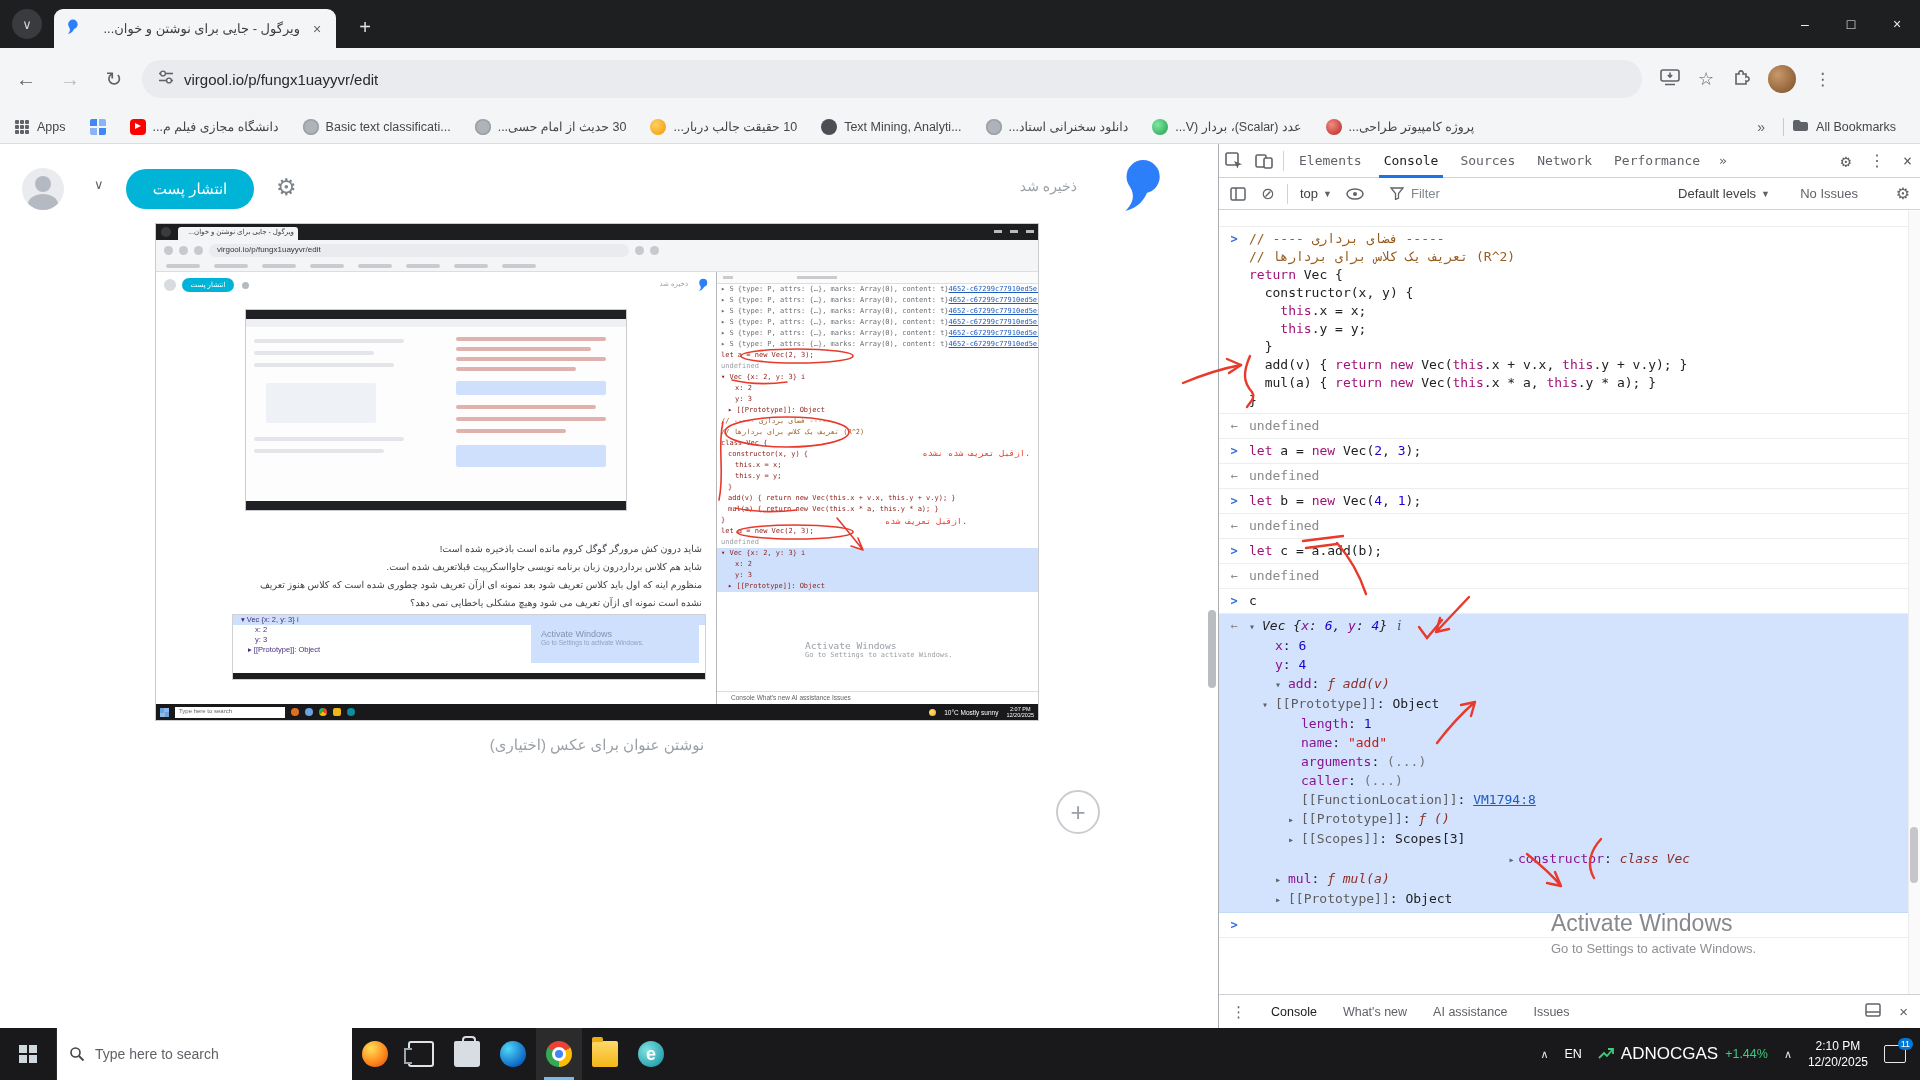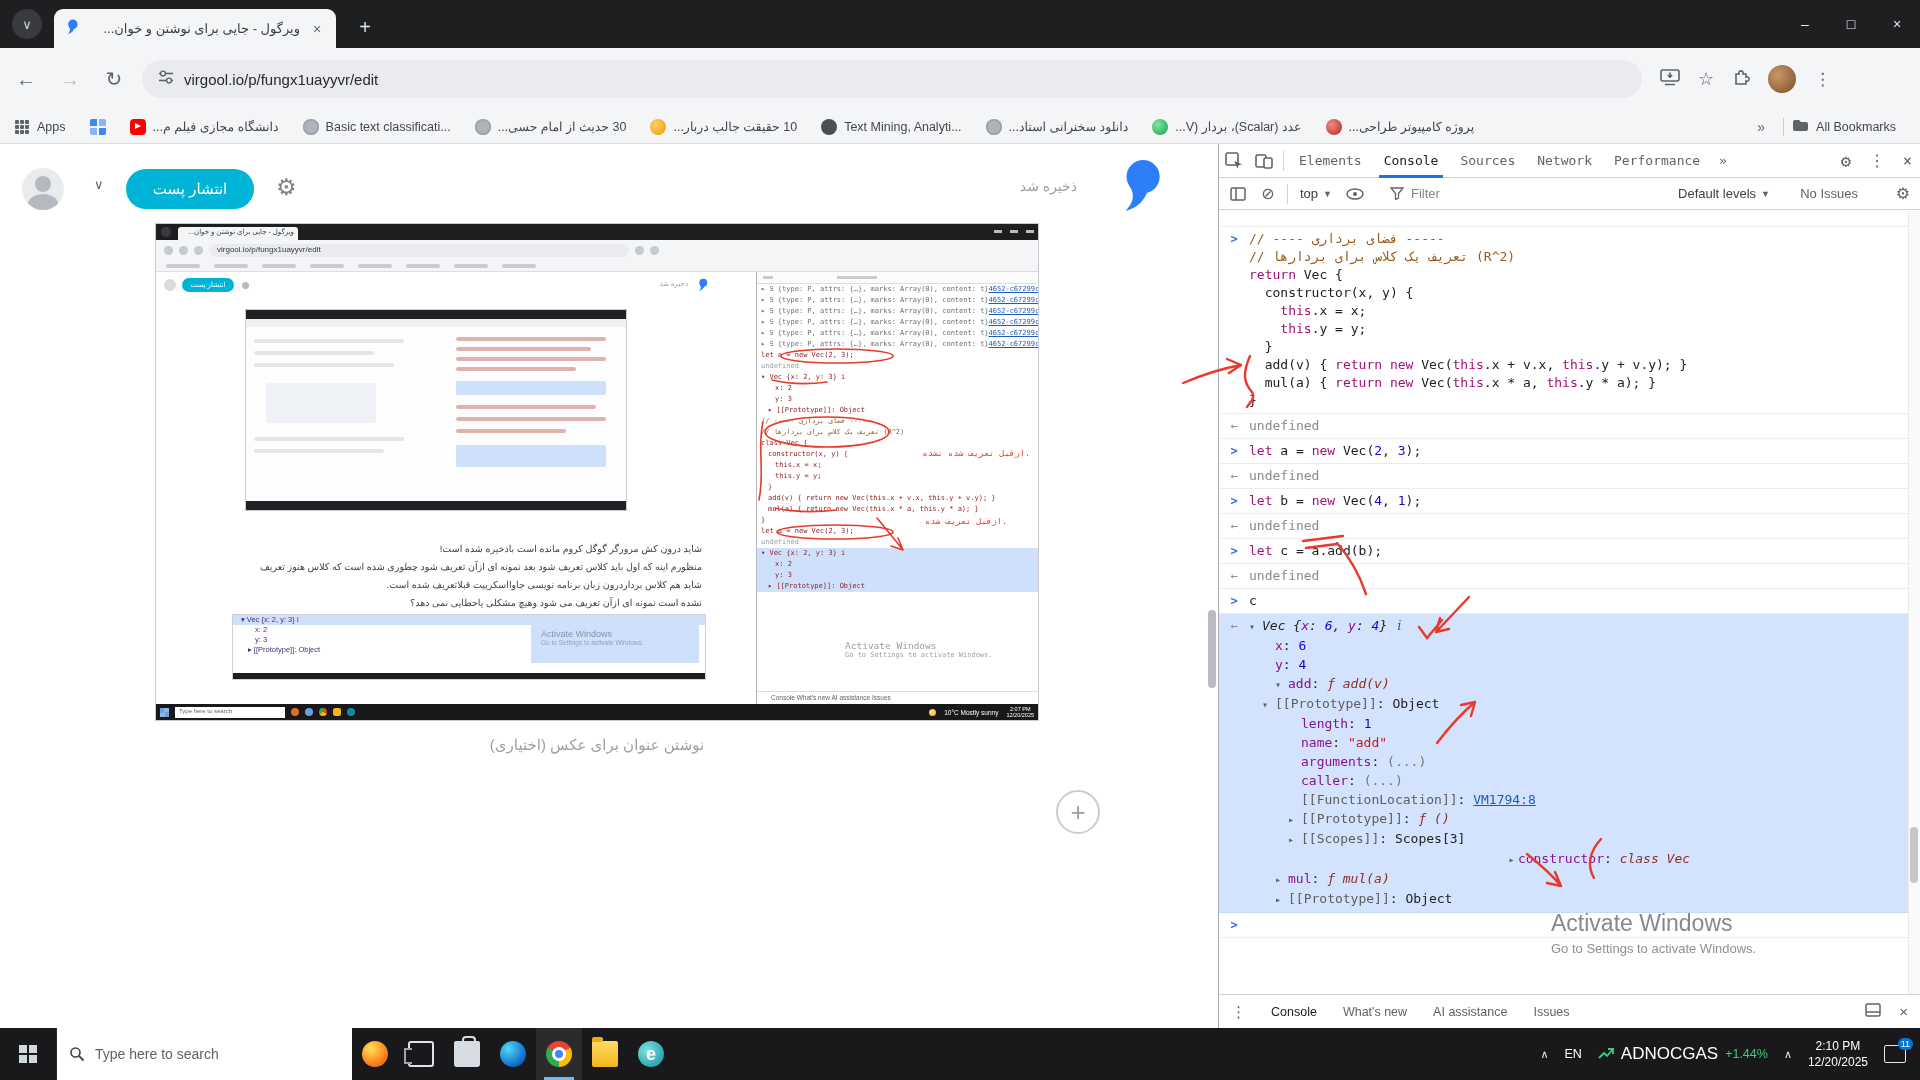--- a/index.html
+++ b/index.html
@@ -114,21 +114,21 @@
     display:flex; align-items:center; gap:6px; padding:0 8px; }
   .n-nav-dot { width:9px; height:9px; border-radius:50%; background:#c6c9cd; }
   .n-pill { height:13px; width:420px; border-radius:7px; background:#e9ebef; font-size:8px; color:#33363a;
     padding:1px 8px; white-space:nowrap; overflow:hidden; }
   .n-bookmarks { position:absolute; top:36px; left:0; right:0; height:12px; background:#f4f5f7;
     border-bottom:1px solid #dcdde0; display:flex; align-items:center; gap:14px; padding:0 10px; }
   .n-bm { width:34px; height:4px; border-radius:2px; background:#c9cbcf; }
   .n-body { position:absolute; top:48px; left:0; right:0; bottom:16px; display:flex; }
   .n-editor { position:relative; width:560px; background:#fff; }
   .n-devtools { position:relative; flex:1; background:#fff; border-left:1px solid #b6babf;
-    font-family:"DejaVu Sans Mono", monospace; overflow:hidden;margin-left:40px; }
+    font-family:"DejaVu Sans Mono", monospace; overflow:hidden; }
   .n-ed-header { position:absolute; top:4px; left:0; right:0; height:20px; }
   .n-ed-avatar { position:absolute; left:8px; top:3px; width:12px; height:12px; border-radius:50%; background:#d8dbdf; }
   .n-publish { position:absolute; left:26px; top:2px; width:52px; height:14px; border-radius:7px;
     background:#00b4d8; color:#fff; font-size:7px; display:flex; align-items:center; justify-content:center; }
   .n-gear-dot { position:absolute; left:86px; top:6px; width:7px; height:7px; border-radius:50%; background:#b5bac2; }
   .n-saved { position:absolute; right:28px; top:4px; font-size:7px; color:#9aa0a6; }
   .n-inner-image { position:absolute; left:90px; top:38px; width:380px; height:200px; background:#fdfdfd;
     box-shadow:0 0 0 1px #c9cbcf; overflow:hidden; }
   .nii-top { height:9px; background:#202124; }
   .nii-nav { height:8px; background:#eef0f3; }
@@ -461,22 +461,22 @@
               <div class="nii-bar nii-blue" style="left:210px; top:54px; width:150px; height:14px;"></div>
               <div class="nii-bar nii-red" style="left:210px; top:78px; width:140px;"></div>
               <div class="nii-bar nii-red" style="left:210px; top:90px; width:150px;"></div>
               <div class="nii-bar nii-red" style="left:210px; top:102px; width:110px;"></div>
               <div class="nii-bar nii-blue" style="left:210px; top:118px; width:150px; height:22px;"></div>
             </div>
             <div class="nii-bottom"></div>
           </div>
           <div class="n-paragraphs" dir="rtl">
               <div>شاید درون کش مرورگر گوگل کروم مانده است باذخیره شده است!</div>
+              <div>شاید هم کلاس برداردرون زبان برنامه نویسی جاوااسکریپت قبلاتعریف شده است.</div>
               <div>منظورم اینه که اول باید کلاس تعریف شود بعد نمونه ای ازآن تعریف شود چطوری شده است که کلاس هنوز تعریف</div>
-              <div>شاید هم کلاس برداردرون زبان برنامه نویسی جاوااسکریپت قبلاتعریف شده است.</div>
               <div>نشده است نمونه ای ازآن تعریف می شود وهیچ مشکلی یاخطایی نمی دهد؟</div>
             </div>
           <div class="n-snippet">
             <div>
                 <div class="n-snip-line hl">▾ Vec {x: 2, y: 3} i</div>
                 <div class="n-snip-line" style="padding-left: 22px;">x: 2</div>
                 <div class="n-snip-line" style="padding-left: 22px;">y: 3</div>
                 <div class="n-snip-line" style="padding-left: 15px;">▸ [[Prototype]]: Object</div>
               </div>
             <div class="n-snip-blue">

